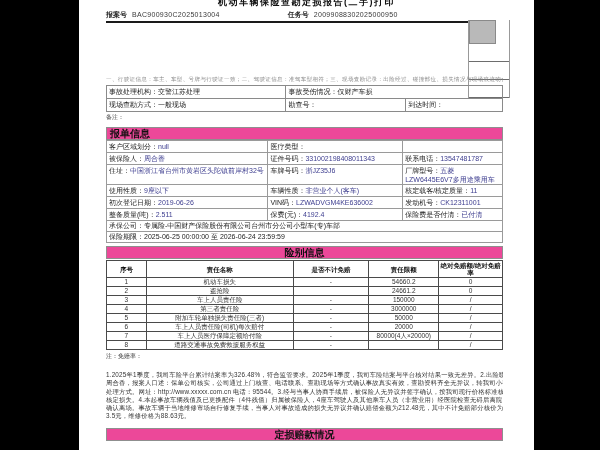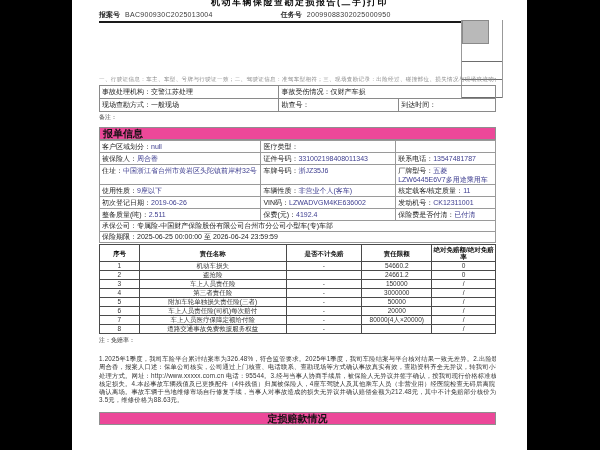--- a/index.html
+++ b/index.html
@@ -1,21 +1,21 @@
 <!DOCTYPE html>
 <html><head>
 <meta charset="utf-8">
 <style>
   html,body{margin:0;padding:0;}
   body{
     width:600px;height:450px;background:#000;position:relative;overflow:hidden;
     font-family:"Liberation Sans",sans-serif;
   }
   .page{
-    position:absolute;left:72px;top:0;width:455px;height:450px;background:#fff;overflow:hidden;
+    position:absolute;left:79px;top:0;width:455px;height:450px;background:#fff;overflow:hidden;
   }
   .doc-title{
     position:absolute;top:-4px;left:0;width:100%;text-align:center;
     font-size:9px;font-weight:bold;color:#111;letter-spacing:1.5px;white-space:nowrap;
   }
   .hdr{position:absolute;top:10px;left:27px;width:398px;font-size:7px;color:#222;white-space:nowrap;}
   .hdr .lbl{font-weight:bold;margin-right:5px;}
   .hdr .val{color:#3a3a3a;letter-spacing:.3px;}
   .hdr .right-pair{margin-left:68px;}
   .rule{position:absolute;top:21px;left:27px;width:386px;border-top:2px solid #1a1a1a;}
@@ -120,20 +120,21 @@
           <tr>
           <td><span class="pl">整备质量(吨)：</span><span class="pv">2.511</span></td>
           <td><span class="pl">保费(元)：</span><span class="pv">4192.4</span></td>
           <td><span class="pl">保险费是否付清：</span><span class="pv">已付清</span></td>
         </tr>
         </tbody>
     </table>
     <div class="full-row">承保公司：专属险-中国财产保险股份有限公司台州市分公司小型车(专)车部</div>
     <div class="full-row">保险期限：2025-06-25 00:00:00 至 2026-06-24 23:59:59</div>
 
+    <div class="bar center" style="margin-top:3px">险别信息</div>
 
     <table class="cov-table">
       <colgroup>
           <col style="width:40px">
           <col style="width:147px">
           <col style="width:76px">
           <col style="width:70px">
           <col style="width:64px">
         </colgroup>
       <thead>

